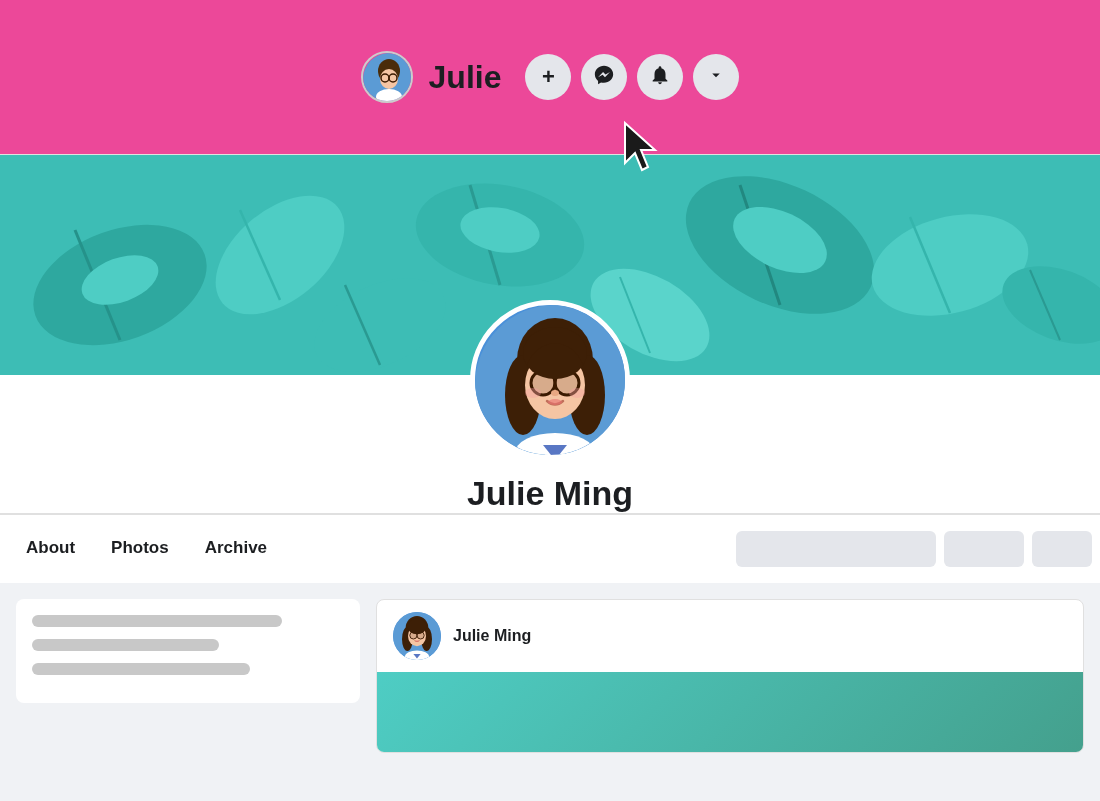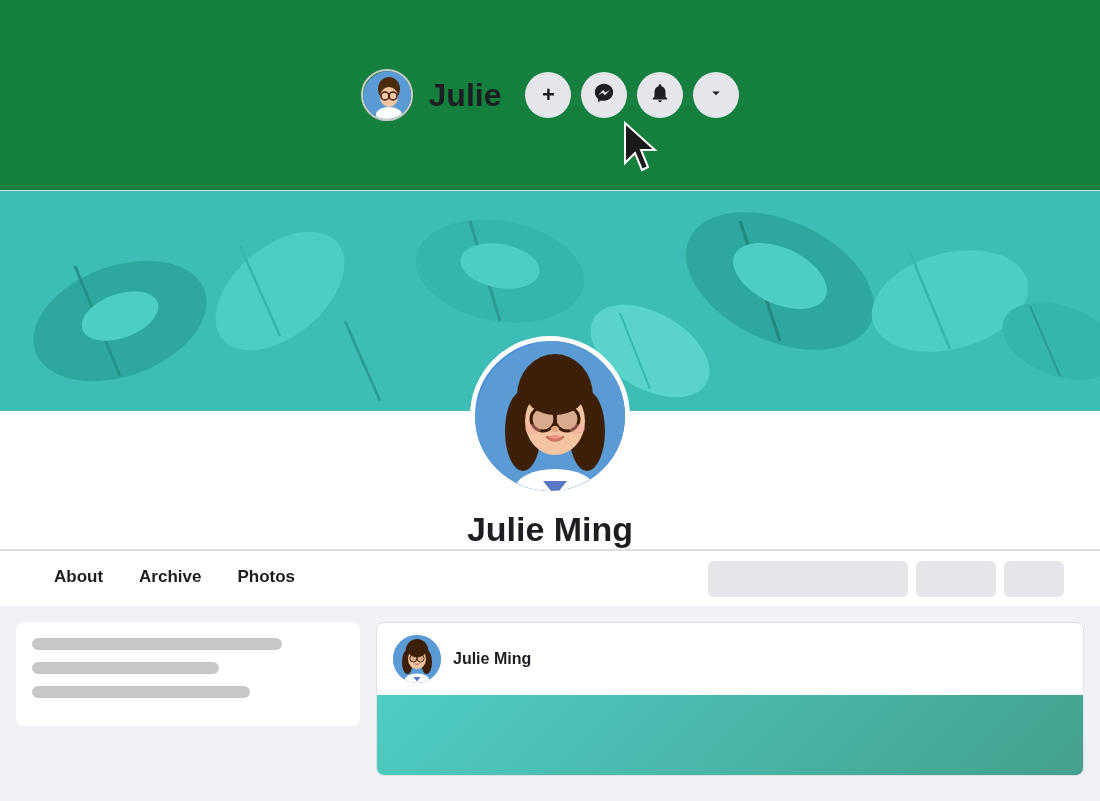--- a/index.html
+++ b/index.html
@@ -6,22 +6,22 @@
     body {
       width: 1100px;
       height: 801px;
       overflow: hidden;
       font-family: -apple-system, BlinkMacSystemFont, 'Segoe UI', Helvetica, Arial, sans-serif;
       background: #f0f2f5;
     }
 
     
     .navbar {
-      background: #15803d;
-      height: 191px;
+      background: #ec4899;
+      height: 155px;
       display: flex;
       align-items: center;
       justify-content: center;
       border-bottom: 1px solid #e0e0e0;
       position: relative;
       z-index: 10;
     }
     .navbar-inner {
       display: flex;
       align-items: center;
@@ -116,22 +116,22 @@
       margin-top: 14px;
       margin-bottom: 0;
     }
 
     
     .profile-tabs {
       background: #fff;
       border-top: 1px solid #e0e0e0;
       display: flex;
       align-items: center;
-      padding: 0 36px;
-      height: 56px;
+      padding: 0 8px;
+      height: 69px;
       gap: 0;
     }
     .tab-item {
       font-size: 17px;
       font-weight: 700;
       color: #1c1e21;
       padding: 0 18px;
       height: 100%;
       display: flex;
       align-items: center;
@@ -337,24 +337,24 @@
     </div>
   </div>
   <h1 class="profile-name">Julie Ming</h1>
 </div>
 
 <div class="profile-tabs">
   <div class="tab-item">
     <span>About</span>
   </div>
   <div class="tab-item">
+    <span>Photos</span>
+  </div>
+  <div class="tab-item">
     <span>Archive</span>
-  </div>
-  <div class="tab-item">
-    <span>Photos</span>
   </div>
   <div class="tab-spacer"></div>
 
   <div style="width:200px;height:36px;background:#e4e6eb;border-radius:6px;margin-right:8px;"></div>
   <div style="width:80px;height:36px;background:#e4e6eb;border-radius:6px;margin-right:8px;"></div>
   <div style="width:60px;height:36px;background:#e4e6eb;border-radius:6px;"></div>
 </div>
 
 <div class="content-area">
 

